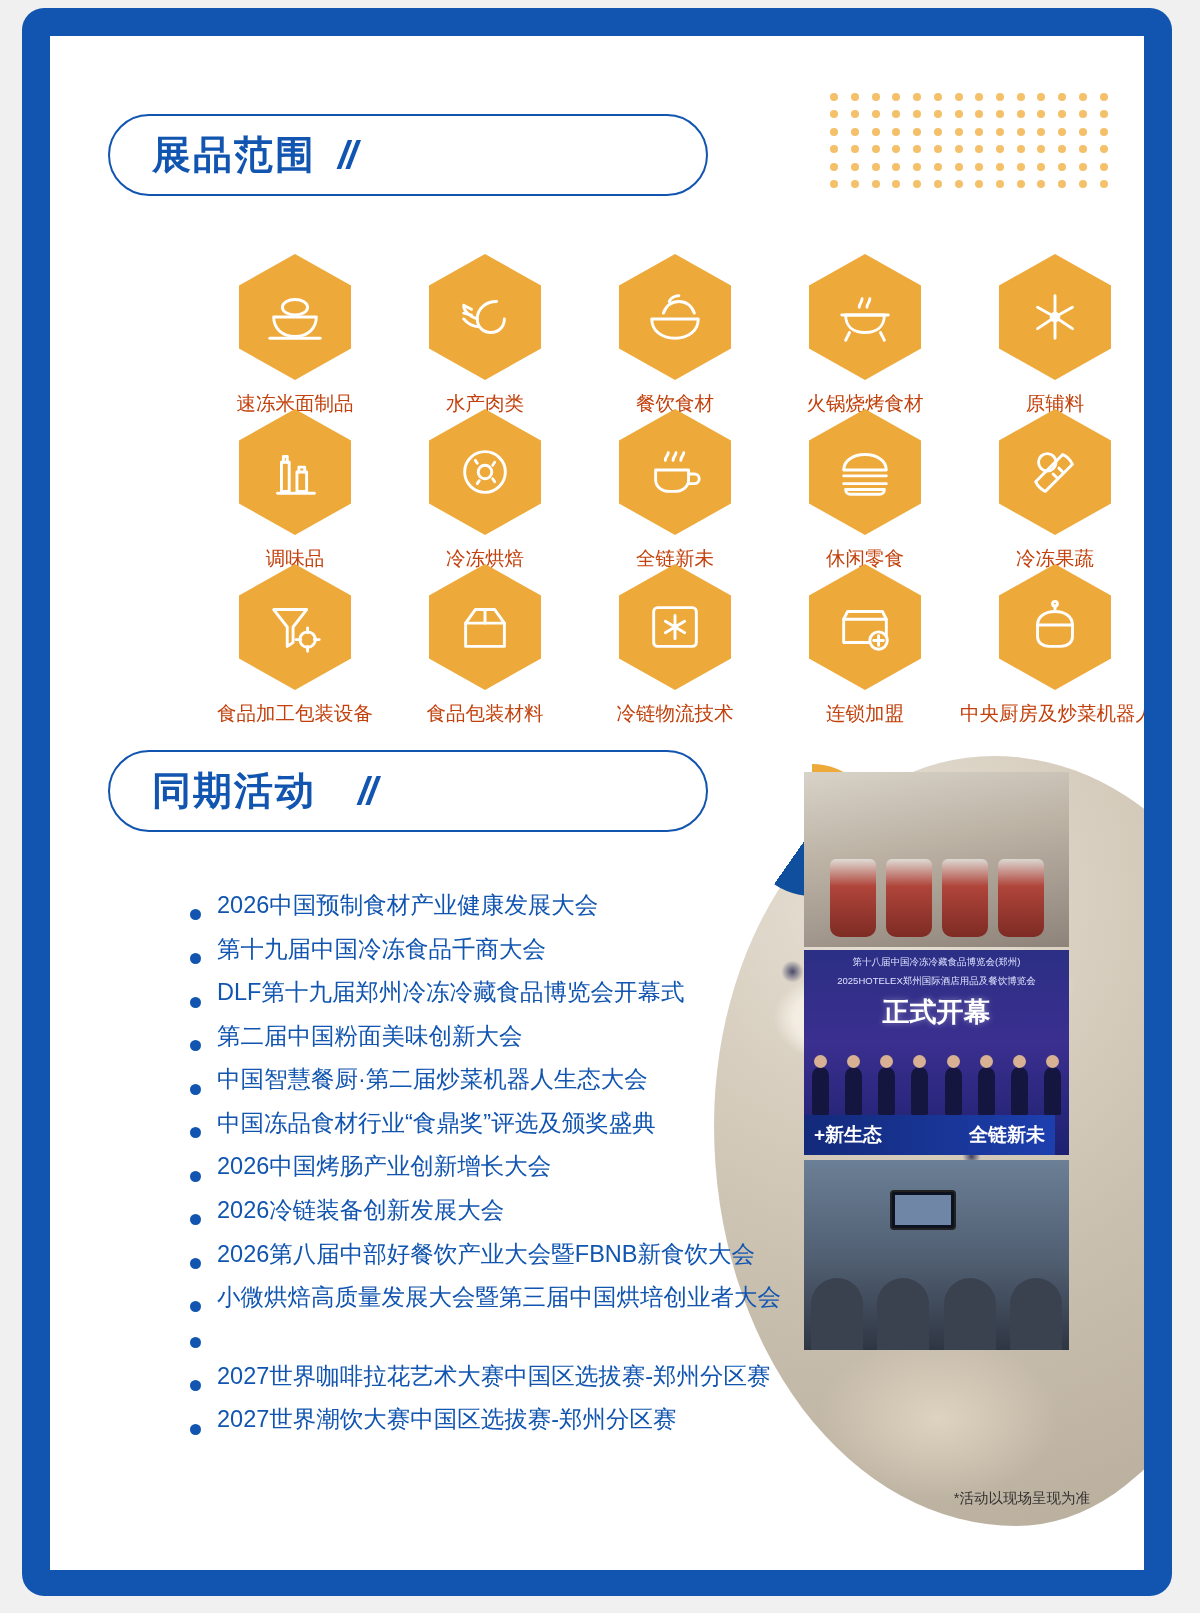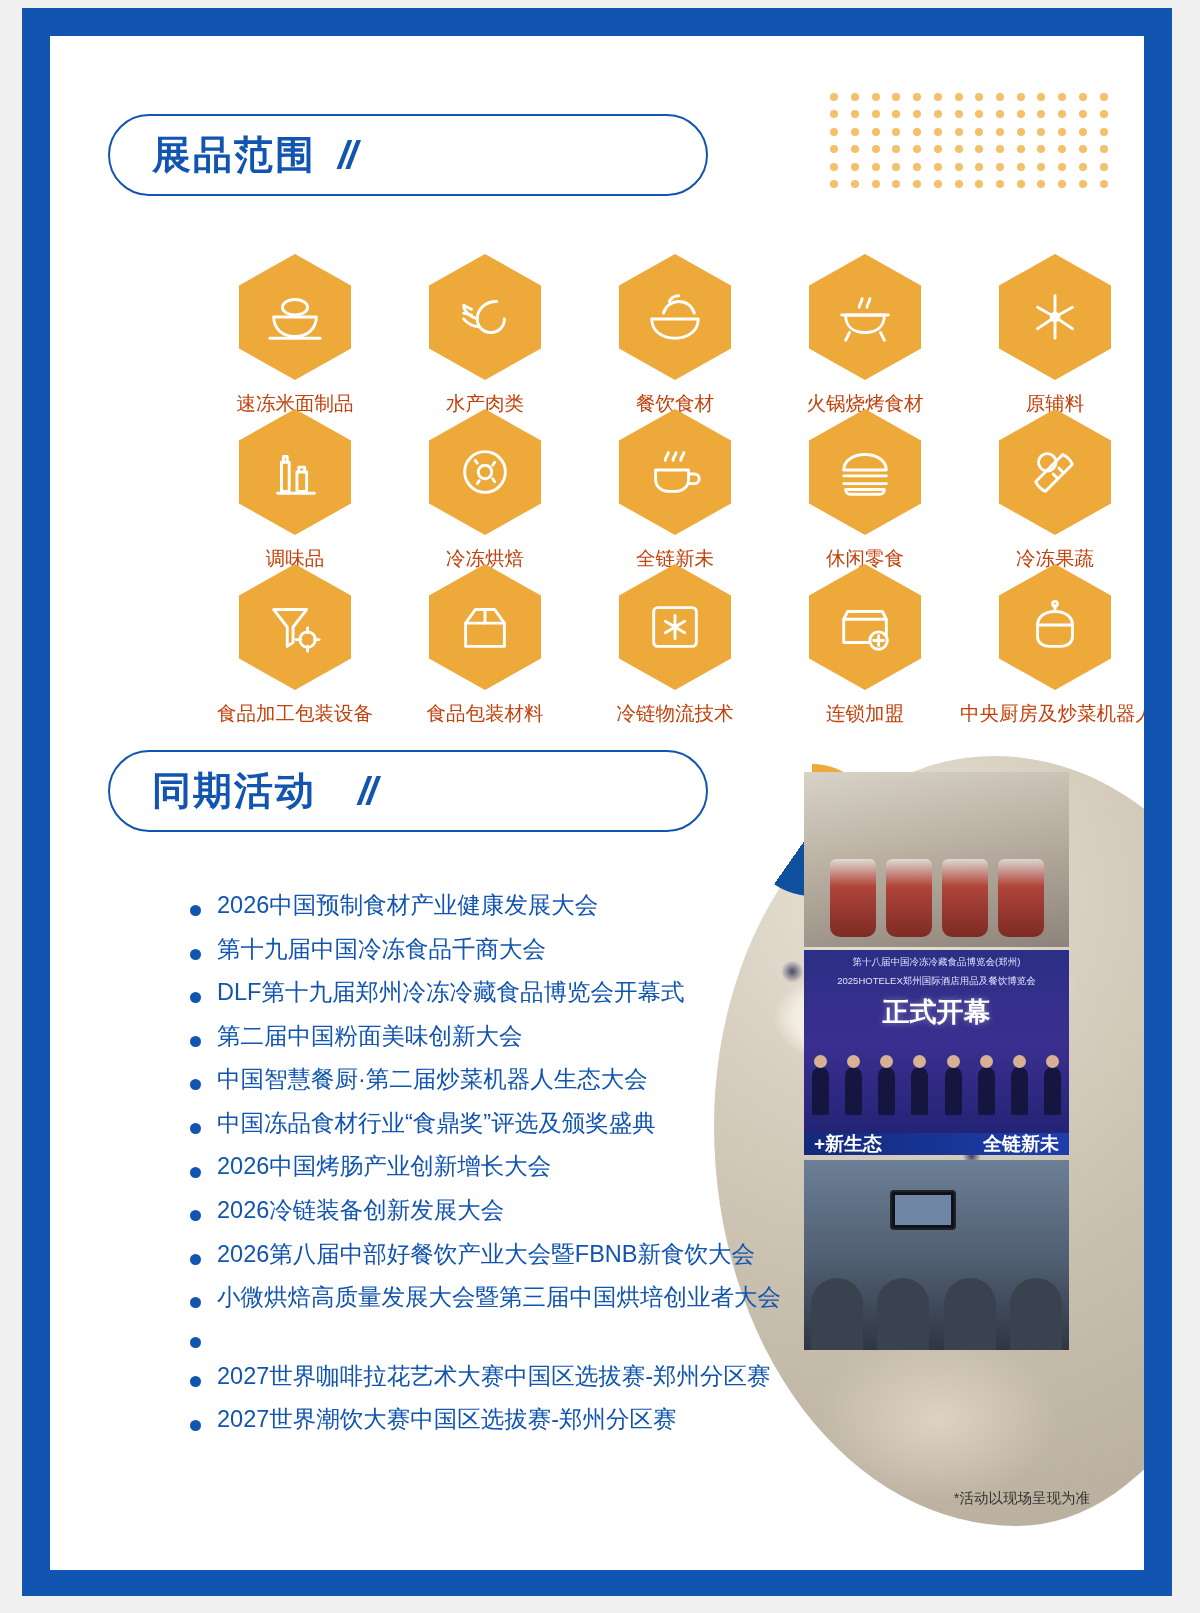--- a/index.html
+++ b/index.html
@@ -8,20 +8,21 @@
     width:1200px; height:1613px;
     background:#f0f0f0;
     font-family:"Liberation Sans","DejaVu Sans",sans-serif;
     overflow:hidden;
   }
   .page {
     position:absolute; left:22px; top:8px;
     width:1150px; height:1588px;
     background:#1155b0;
     padding:28px 28px 26px 28px;
+    border-radius:22px;
   }
   .sheet {
     position:relative;
     width:100%; height:100%;
     background:#ffffff;
     overflow:hidden;
   }
 
   
   .dots {
@@ -75,21 +76,21 @@
   .hexlabel {
     margin-top:10px; font-size:19.5px; color:#c2410c; white-space:nowrap;
   }
 
   
   .acts {
     position:absolute; left:140px; top:855px;
     width:700px;
   }
   .act {
-    display:flex; align-items:center;
+    display:flex; align-items:flex-end;
     margin-bottom:14.2px;
   }
   .act .bullet {
     width:11px; height:11px; border-radius:50%;
     background:#1155b0; margin-top:10px; margin-right:16px; flex:0 0 auto;
   }
   .act .txt {
     font-size:23.5px; color:#1155b0; line-height:1.25; white-space:nowrap;
   }
 
@@ -152,21 +153,21 @@
   }
   .photo2 .people span {
     width:17px; height:48px; background:#14163f; border-radius:9px 9px 2px 2px;
     position:relative;
   }
   .photo2 .people span::before {
     content:""; position:absolute; top:-12px; left:2px;
     width:13px; height:13px; border-radius:50%; background:#d8b194;
   }
   .photo2 .band {
-    position:absolute; left:0; right:0; bottom:0; height:22px;
+    position:absolute; left:0; right:14px; bottom:0; height:40px;
     background:linear-gradient(90deg,#132a7a,#1d3fae);
     display:flex; align-items:center; justify-content:space-between;
     padding:0 10px; font-size:19px; font-weight:bold; color:#fff;
   }
   .photo3 { top:424px; height:190px;
     background:linear-gradient(180deg,#6b7f96 0%,#4f5d70 55%,#2f3643 100%);
   }
   .photo3 .aud {
     position:absolute; left:0; right:0; bottom:0; height:110px;
     display:flex; justify-content:space-around; align-items:flex-end;

